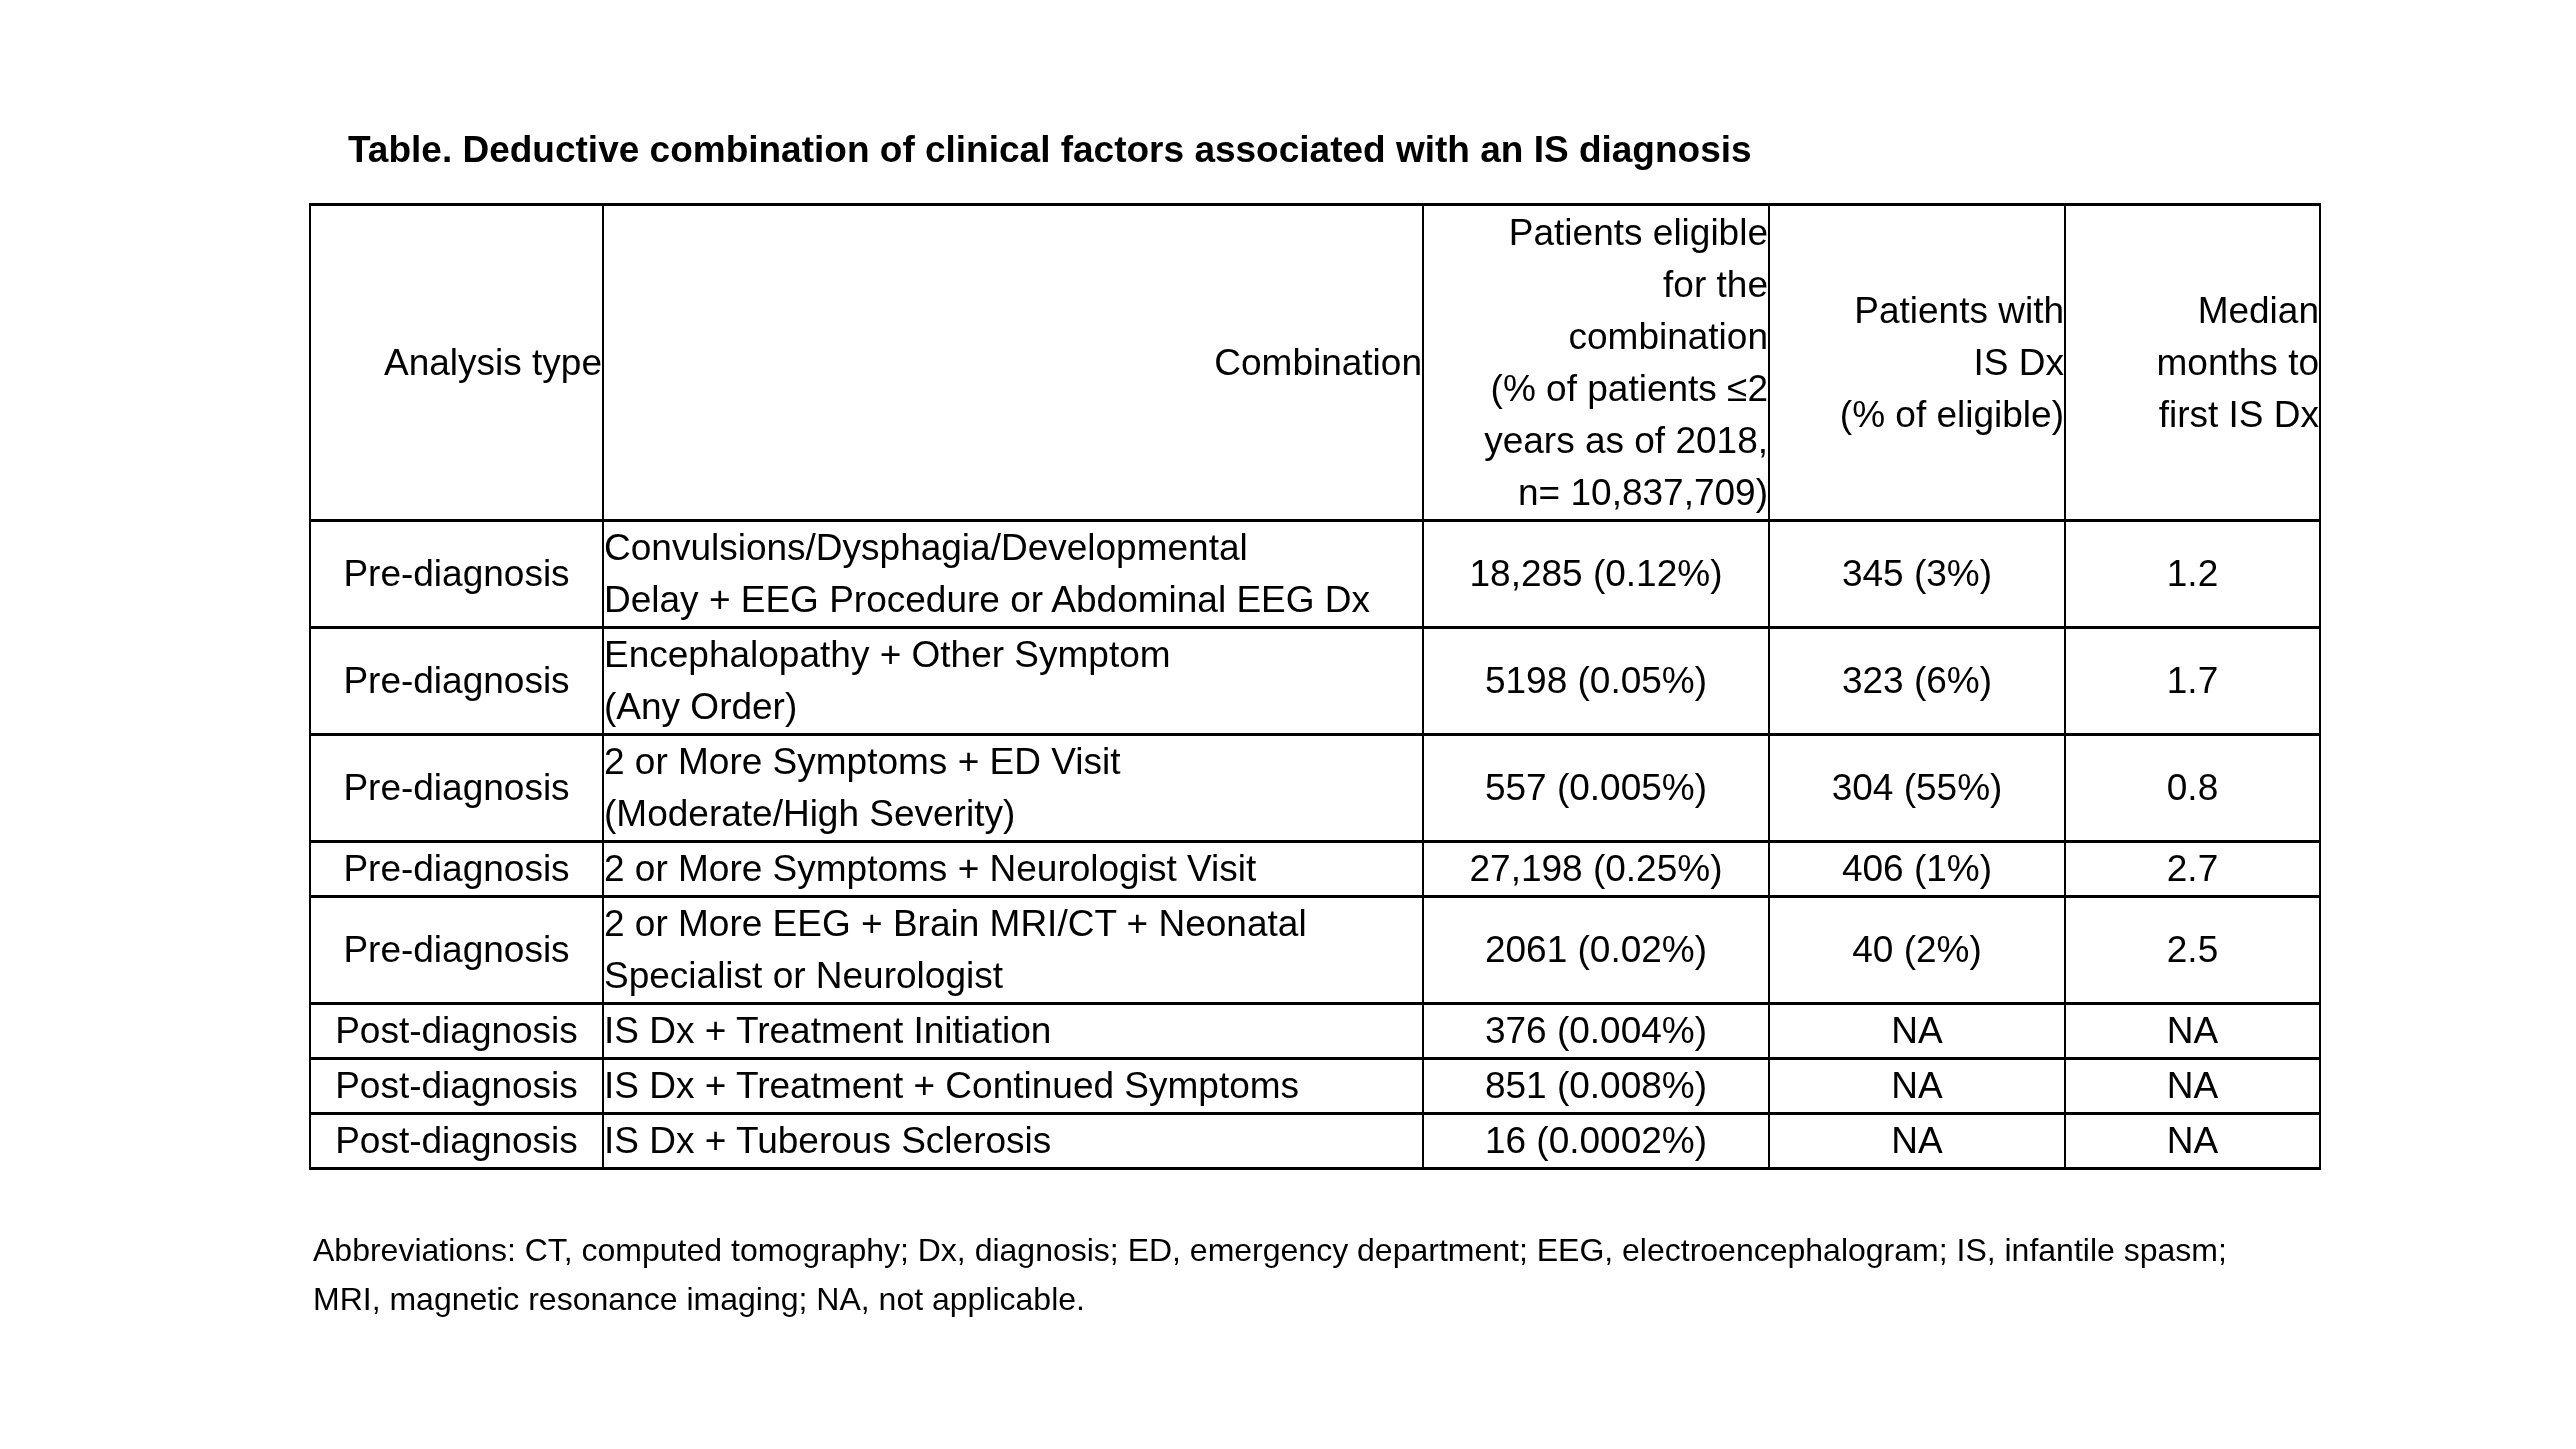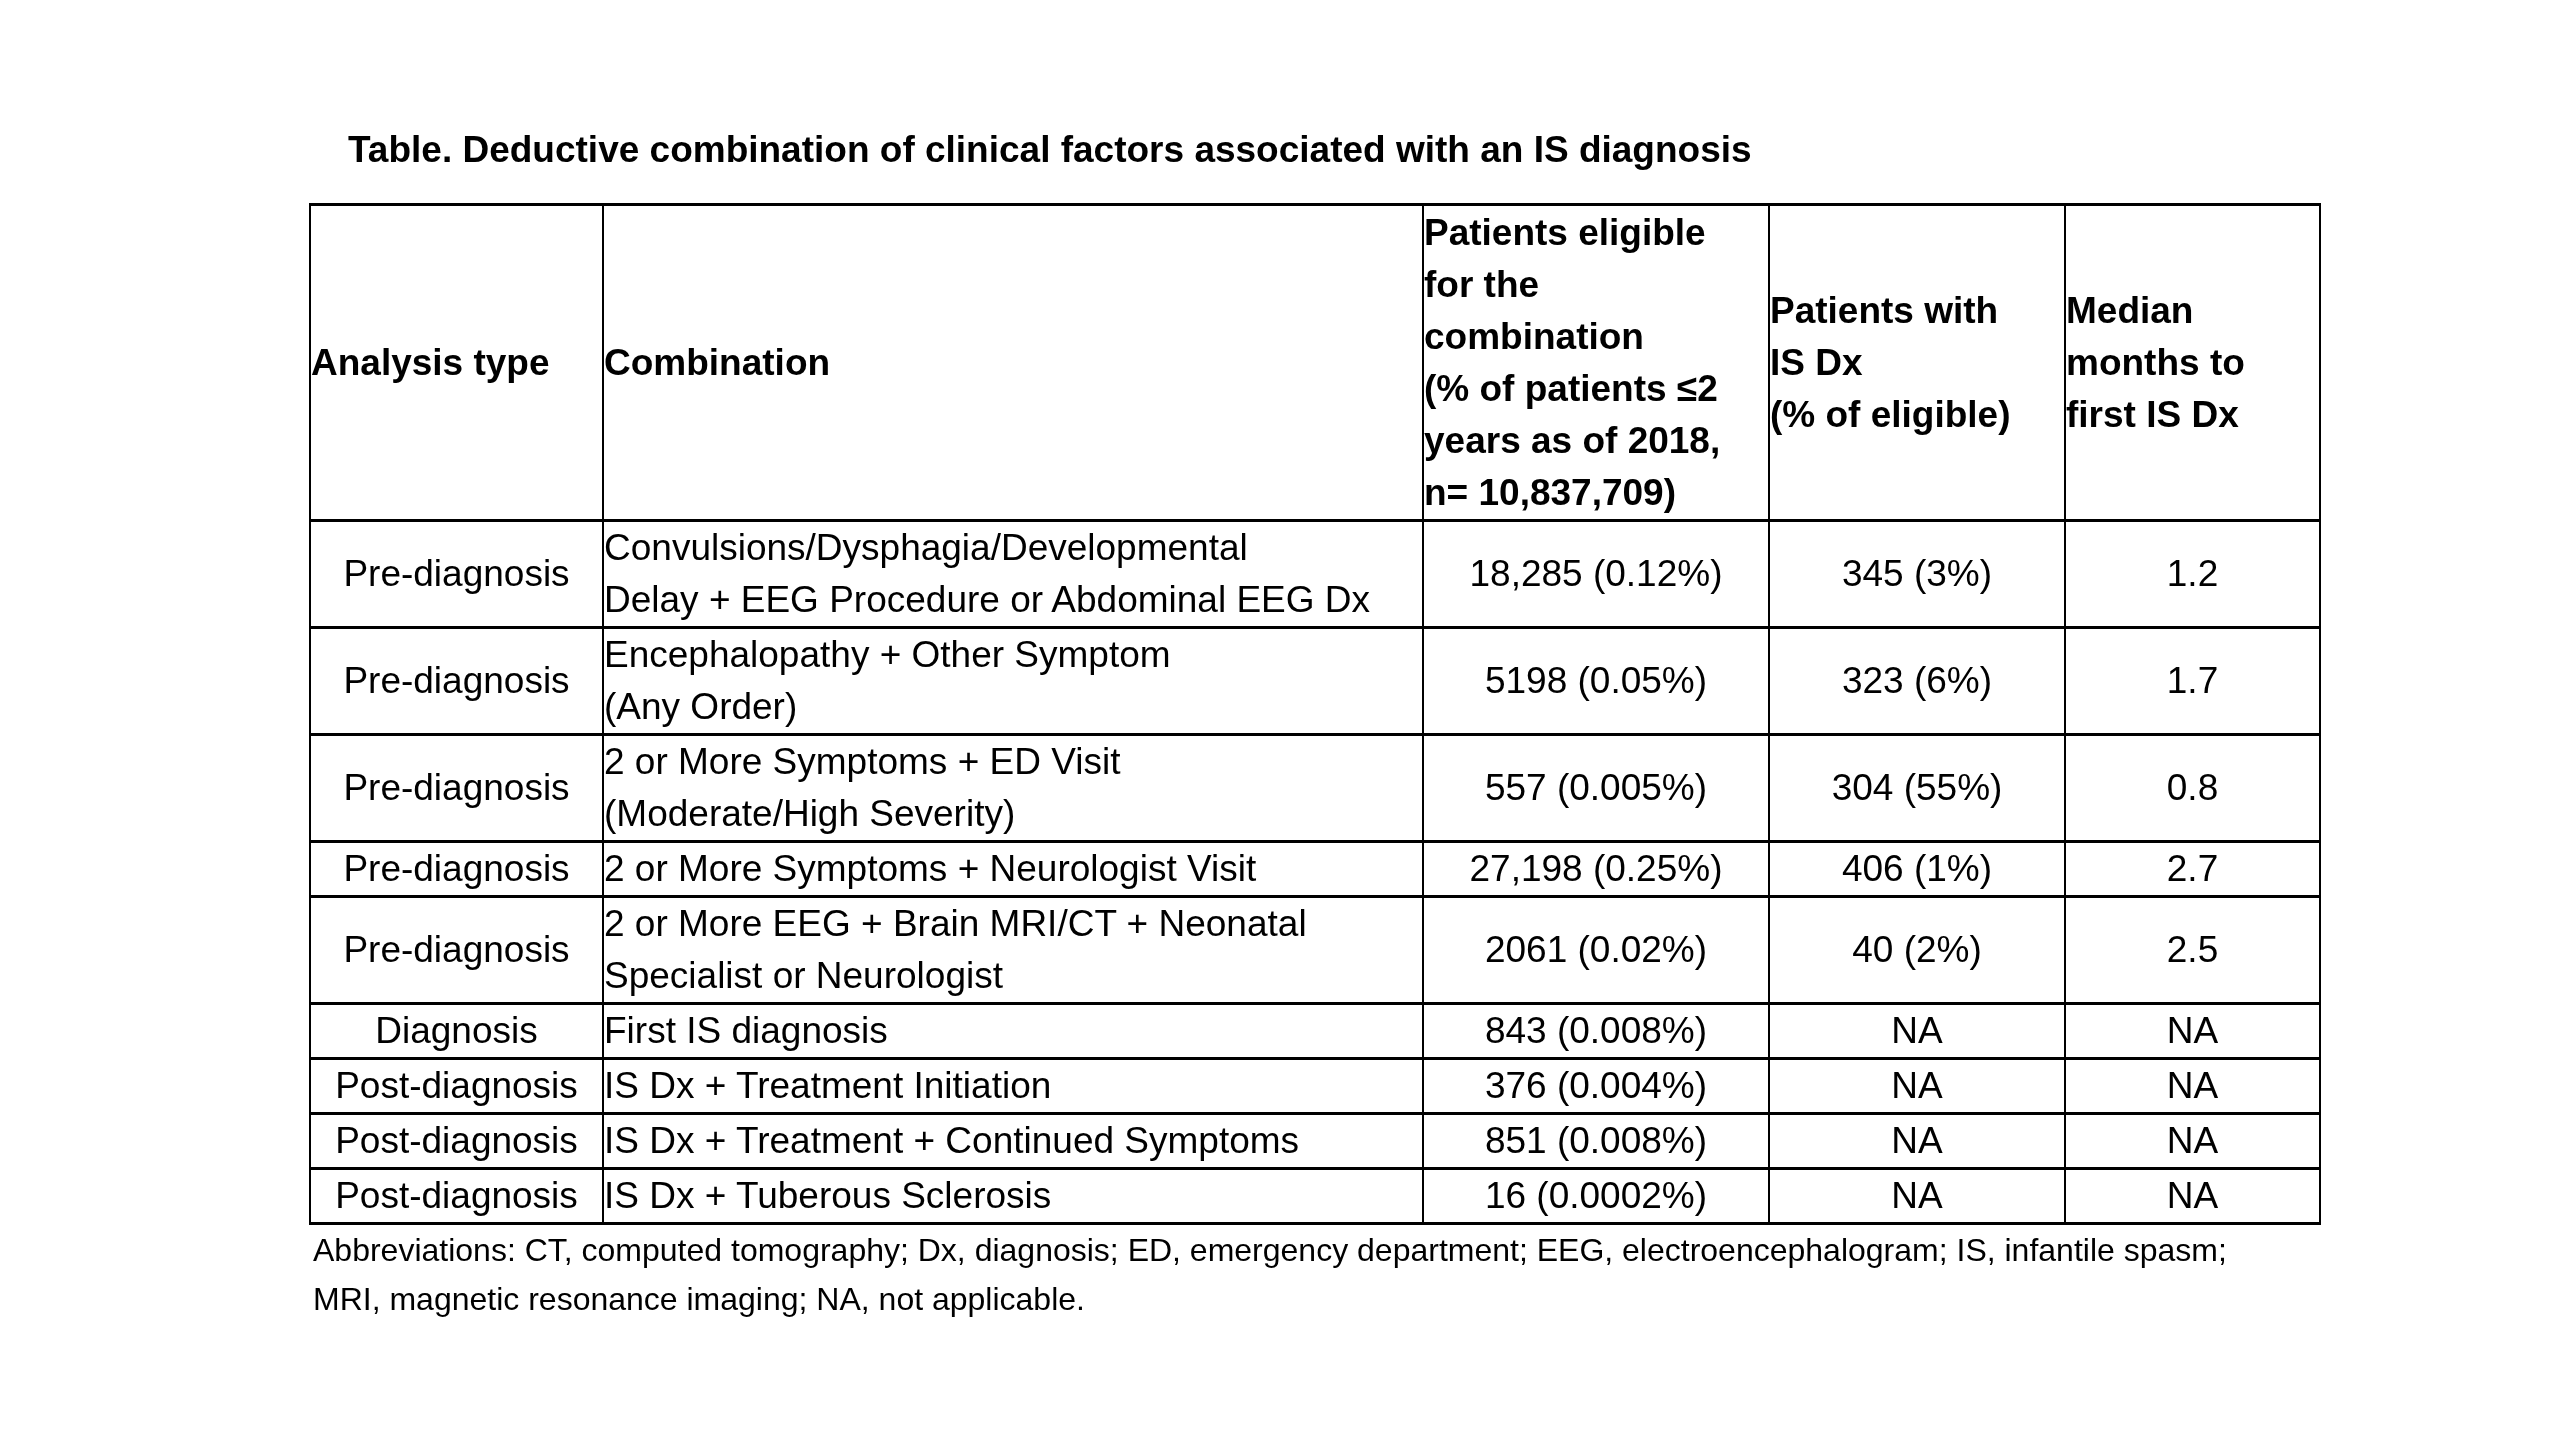--- a/index.html
+++ b/index.html
@@ -45,22 +45,22 @@
     border-right: 2.6px solid #000000;
     border-top: 3.2px solid #000000;
     border-bottom: 3.2px solid #000000;
     padding: 0;
     vertical-align: middle;
     font-size: 37px;
     line-height: 52px;
     overflow: hidden;
   }
   table.factors th {
-    font-weight: bold;
-    text-align: left;
+    font-weight: normal;
+    text-align: right;
     white-space: pre-line;
   }
   tr.header-row { height: 316px; }
   tr.row-tall   { height: 105px; }
   tr.row-short  { height: 54px; }
   td.cell-analysis {
     text-align: center;
     padding-left: 11.6px;
     white-space: pre;
   }
@@ -151,27 +151,20 @@
       </tr>
       <tr class="row-tall">
         <td class="cell-analysis">Pre-diagnosis</td>
         <td class="cell-combination">2 or More EEG + Brain MRI/CT + Neonatal
 Specialist or Neurologist</td>
         <td class="cell-num">2061 (0.02%)</td>
         <td class="cell-num">40 (2%)</td>
         <td class="cell-num">2.5</td>
       </tr>
       <tr class="row-short">
-        <td class="cell-analysis">Diagnosis</td>
-        <td class="cell-combination">First IS diagnosis</td>
-        <td class="cell-num">843 (0.008%)</td>
-        <td class="cell-num">NA</td>
-        <td class="cell-num">NA</td>
-      </tr>
-      <tr class="row-short">
         <td class="cell-analysis">Post-diagnosis</td>
         <td class="cell-combination">IS Dx + Treatment Initiation</td>
         <td class="cell-num">376 (0.004%)</td>
         <td class="cell-num">NA</td>
         <td class="cell-num">NA</td>
       </tr>
       <tr class="row-short">
         <td class="cell-analysis">Post-diagnosis</td>
         <td class="cell-combination">IS Dx + Treatment + Continued Symptoms</td>
         <td class="cell-num">851 (0.008%)</td>

